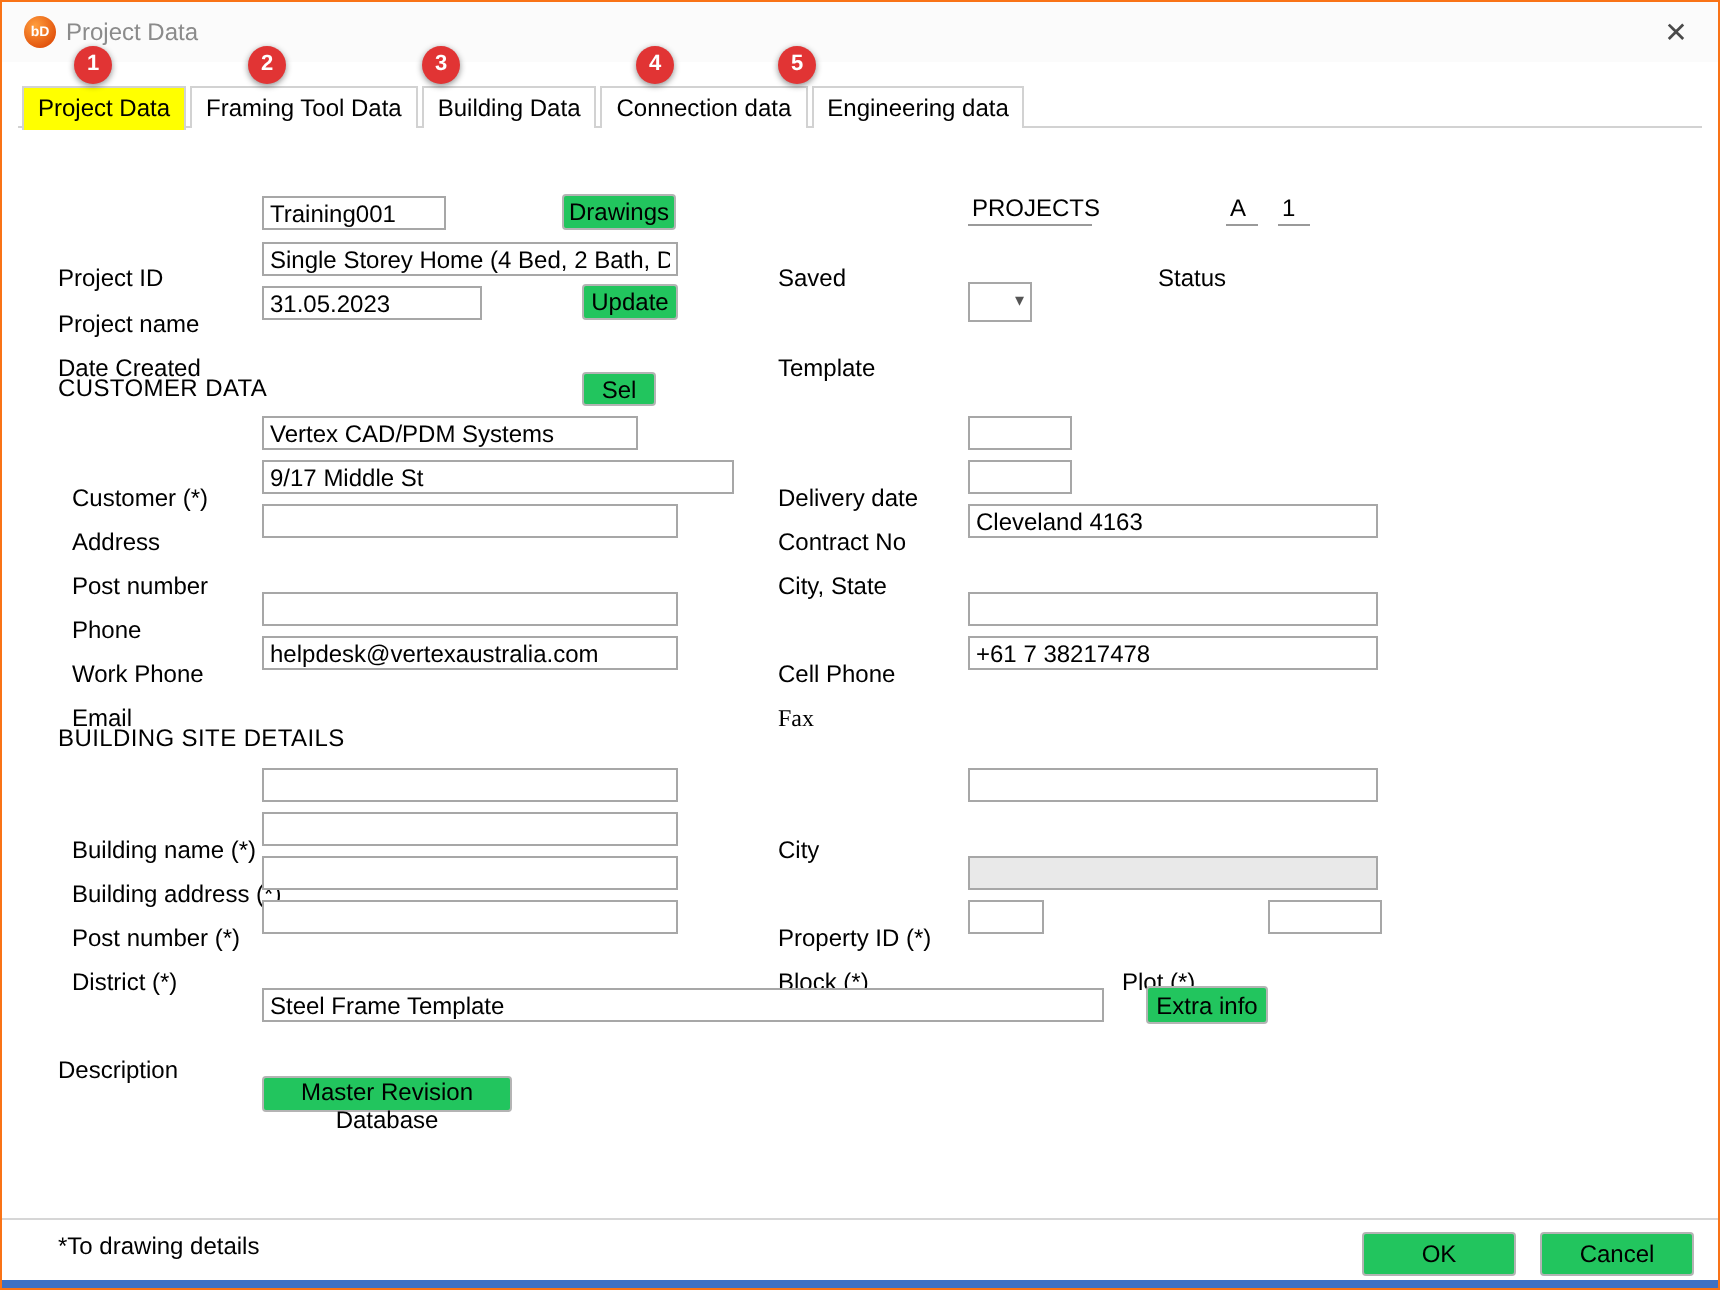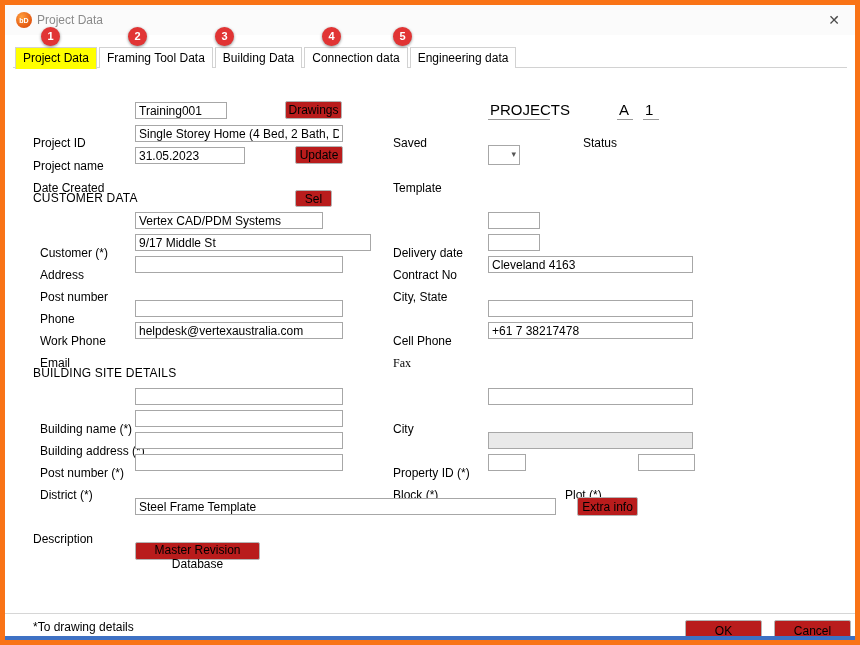--- a/index.html
+++ b/index.html
@@ -4,21 +4,21 @@
 <style>
   * { box-sizing: border-box; }
   html, body { margin:0; padding:0; }
   body {
     width:860px; height:645px;
     font-family:"Liberation Sans", sans-serif;
     font-size:12px; color:#000; background:#fff;
   }
   .window {
     position:relative; width:860px; height:645px;
-    background:#ffffff; border:5px solid #f97316; overflow:hidden;
+    background:#ffffff; border:1px solid #f97316; overflow:hidden;
   }
   .titlebar { position:absolute; top:0; left:0; width:100%; height:30px; background:#fbfbfb; }
   .title-text { position:absolute; left:32px; top:8px; color:#8b8b8b; font-size:12px; white-space:nowrap; }
   .logo {
     position:absolute; left:11px; top:7px; width:16px; height:16px; border-radius:50%;
     background: radial-gradient(circle at 35% 30%, #ff9d3c, #e2540e 75%);
     color:#fff; font-size:7px; font-weight:bold;
     display:flex; align-items:center; justify-content:center;
   }
   .close { position:absolute; right:12px; top:6px; width:18px; height:18px; color:#4a4a4a; font-size:14px; text-align:center; line-height:18px; }
@@ -35,25 +35,25 @@
     box-shadow:0 1px 3px rgba(0,0,0,.45); z-index:5; top:22px;
   }
   .lbl { position:absolute; font-size:12px; white-space:nowrap;margin-top:32px; }
   .section-title { position:absolute; font-size:12px; white-space:nowrap; letter-spacing:.2px; }
   .field {
     position:absolute; height:17px; border:1px solid #a7a7a7; background:#fff;
     font-family:"Liberation Sans", sans-serif; font-size:12px; padding:0 3px; margin:0;
   }
   .field.disabled { background:#e9e9e9; color:#555; }
   .underline-val {
-    position:absolute; border-bottom:1px solid #9a9a9a; font-size:15px;
+    position:absolute; border-bottom:1px solid #9a9a9a; font-size:12px;
     padding:0 2px 1px 2px; min-height:14px; white-space:nowrap; text-align:left;
   }
   .btn {
-    position:absolute; border:1px solid #b4b4b4; background:#b91c1c; border-radius:2px;
+    position:absolute; border:1px solid #b4b4b4; background:#22c55e; border-radius:2px;
     font-family:"Liberation Sans", sans-serif; font-size:12px; text-align:center; padding:0;
   }
   .combo { position:absolute; width:32px; height:20px; border:1px solid #a7a7a7; background:#fff; }
   .combo .arrow { position:absolute; right:3px; top:3px; font-size:9px; color:#555; }
   .footer-sep { position:absolute; left:0; right:0; top:608px; height:1px; background:#d6d6d6; }
   .bottom-strip { position:absolute; left:0; bottom:0; width:100%; height:4px; background:#3e71c4; }
 </style>
 </head>
 <body>
 

